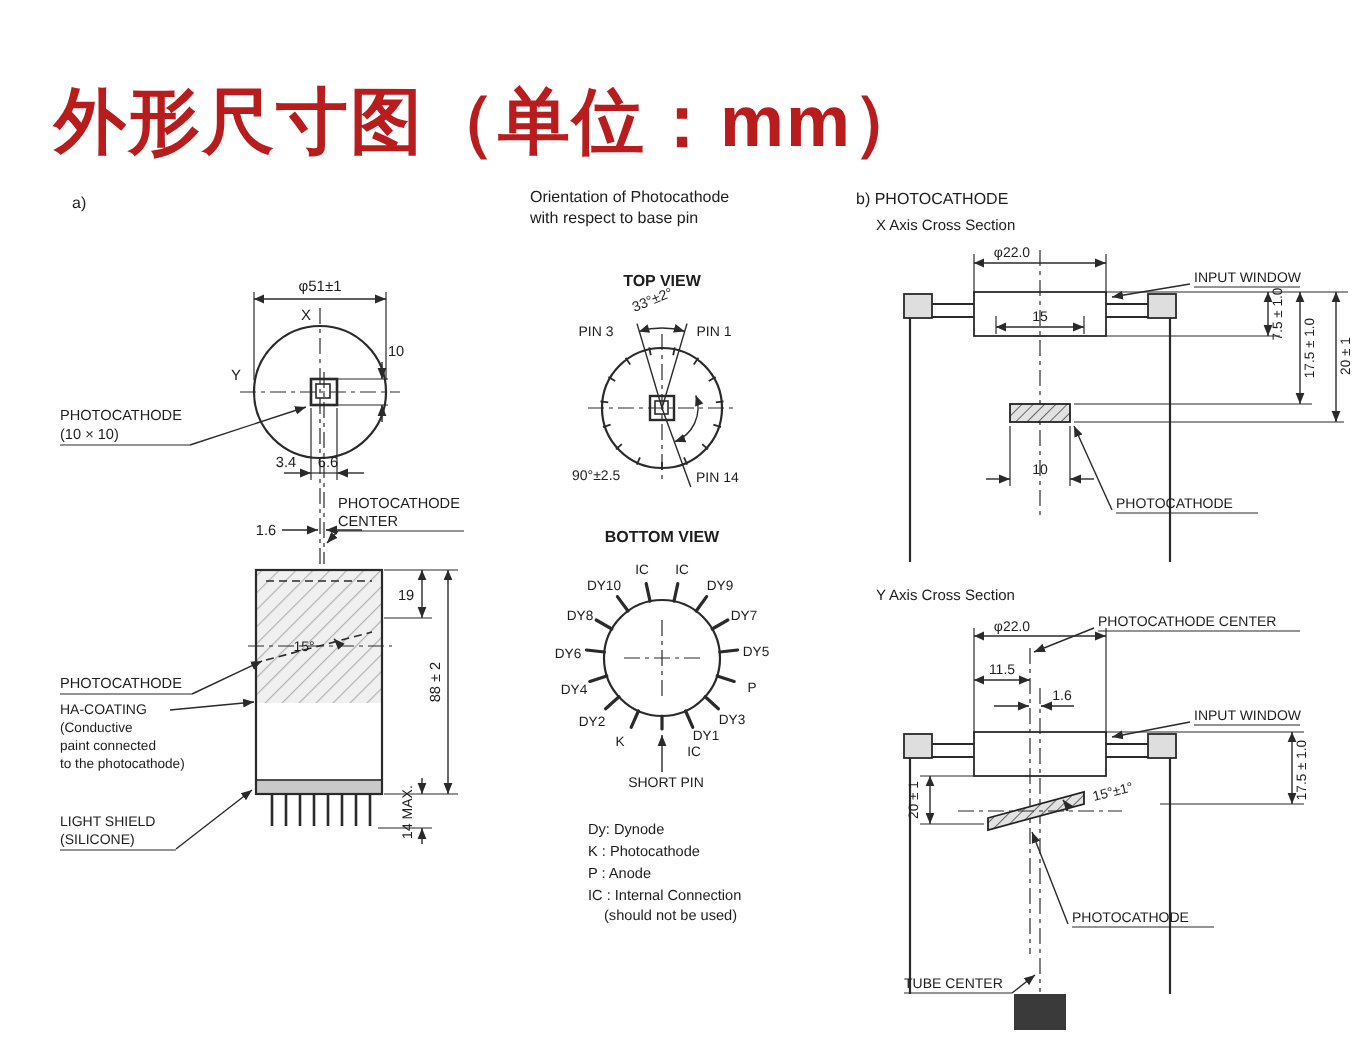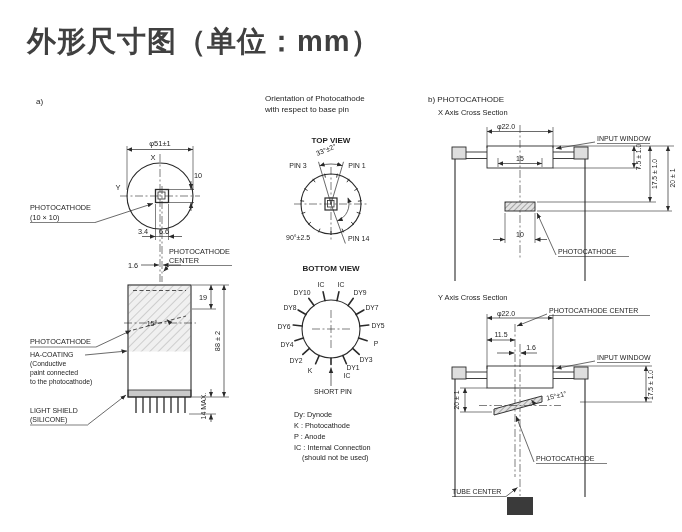--- a/index.html
+++ b/index.html
@@ -1,18 +1,18 @@
 <!DOCTYPE html>
 <html><head>
 <meta charset="utf-8">
 <style>
   *{margin:0;padding:0;box-sizing:border-box}
   html,body{background:#ffffff}
   .page{position:relative;width:682px;height:532px;background:#fff;font-family:"Liberation Sans",sans-serif;overflow:hidden}
-  .title{position:absolute;left:27px;top:22px;font-size:29px;font-weight:600;color:#404040;letter-spacing:1px;white-space:nowrap}
+  .title{position:absolute;left:27px;top:37px;font-size:36px;font-weight:600;color:#b91c1c;letter-spacing:1px;white-space:nowrap}
   svg{position:absolute;left:0;top:0}
   svg text{font-family:"Liberation Sans",sans-serif;fill:#1d1d1d}
   .ln{stroke:#2a2a2a;stroke-width:1.1;fill:none}
   .md{stroke:#2a2a2a;stroke-width:0.9;fill:none}
   .thin{stroke:#2a2a2a;stroke-width:0.6;fill:none}
   .dim{stroke:#2a2a2a;stroke-width:0.7;fill:none}
   .cl{stroke:#2a2a2a;stroke-width:0.6;stroke-dasharray:8 2.5 2 2.5;fill:none}
   .dash{stroke:#2a2a2a;stroke-width:0.8;stroke-dasharray:4 2.5;fill:none}.t68{font-size:6.8px}.t7{font-size:7px}.t73{font-size:7.3px}.t75{font-size:7.5px}
   .t8{font-size:8px}
   .hb{font-size:8px;font-weight:bold}

